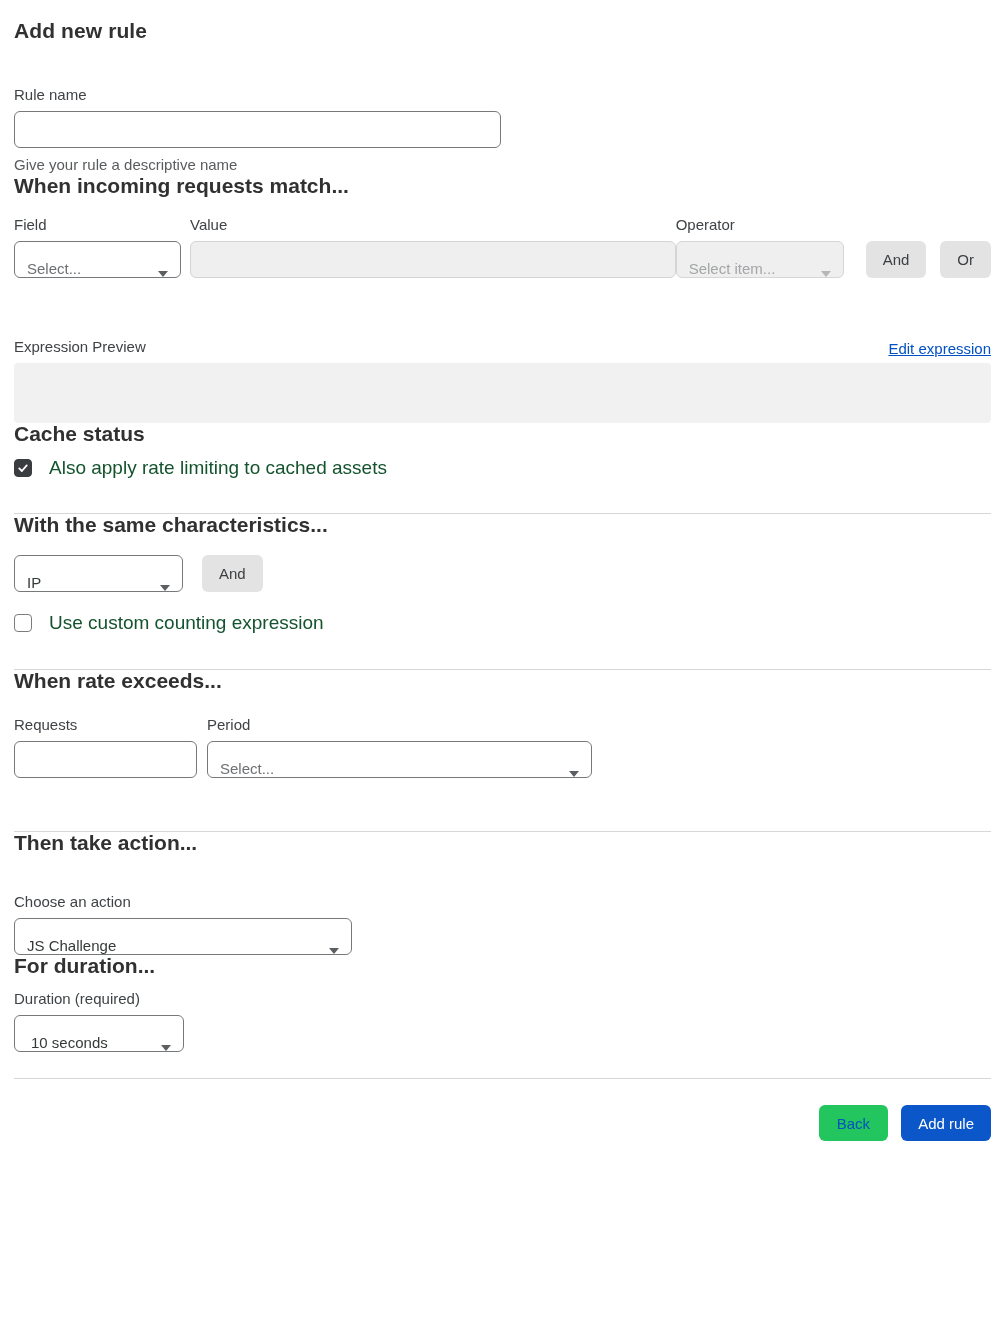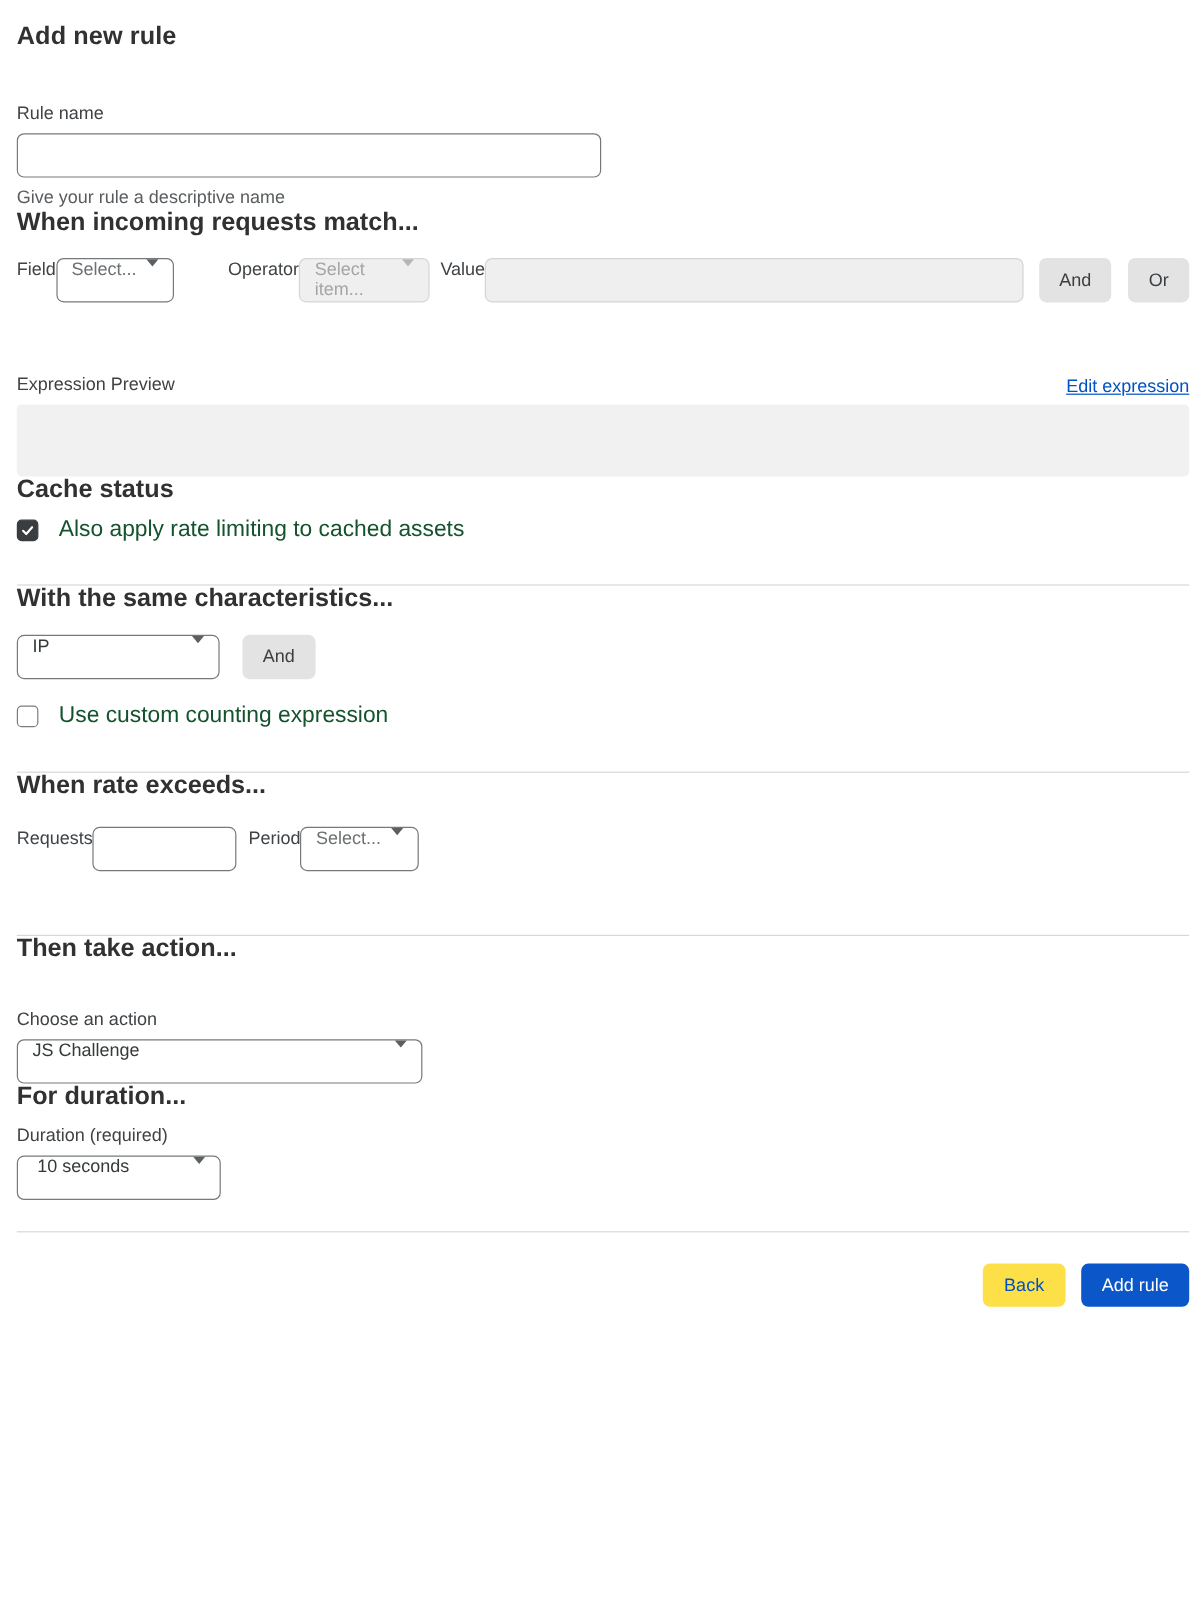--- a/index.html
+++ b/index.html
@@ -21,49 +21,49 @@
     width: 100%; height: 37px; border: 1px solid #76797b; border-radius: 6px;
     padding: 0 12px; font-size: 15px; color: #36393a; background: #fff; outline: none;
     font-family: inherit;
   }
   input.text-input:disabled, input.text-input.disabled {
     background: #efefef; border-color: #d4d4d4;
   }
 
   .select {
     height: 37px; border: 1px solid #76797b; border-radius: 6px; background: #fff;
-    display: flex; align-items: flex-start; justify-content: space-between;
+    display: flex; align-items: flex-end; justify-content: space-between;
     padding: 0 12px; cursor: pointer;
   }
   .select .select-value { font-size: 15px; color: #36393a; }
   .select .select-value.placeholder { color: #6d7072; }
   .chevron {
     width: 0; height: 0; flex: none; margin-left: 8px;
     border-left: 5px solid transparent; border-right: 5px solid transparent;
     border-top: 6px solid #5c5f61;
   }
   .select.disabled { background: #efefef; border-color: #d6d6d6; cursor: default; }
   .select.disabled .select-value { color: #a3a5a6; }
   .select.disabled .chevron { border-top-color: #b4b6b7; }
 
   .btn-gray {
     background: #e3e3e3; color: #3c3f41; border: none; border-radius: 6px;
     height: 37px; padding: 0 17px; font-size: 15px; font-family: inherit; cursor: pointer;
   }
   .btn-back {
-    background: #fde047; color: #0051c3; border: none; border-radius: 6px;
+    background: #22c55e; color: #0051c3; border: none; border-radius: 6px;
     height: 36px; padding: 0 18px; font-size: 15px; font-family: inherit; cursor: pointer;
   }
   .btn-primary {
     background: #0b57c9; color: #fff; border: none; border-radius: 6px;
     height: 36px; padding: 0 17px; font-size: 15px; font-family: inherit; cursor: pointer;
   }
 
   .row { display: flex; }
-  .col { display: flex; }
+  .col { display: flex; flex-direction: column; }
 
   .match-row { margin-top: 18px; align-items: flex-end; }
   .col-field { width: 167px; margin-right: 9px; }
   .col-operator { width: 168px; margin-right: 9px; }
   .col-value { flex: 1 1 auto; }
   .match-row .btn-gray { margin-left: 13px; flex: none; }
   .match-row .btn-or { margin-left: 14px; }
 
   .expr-header { display: flex; justify-content: space-between; align-items: flex-end; margin-top: 59px; }
   .expr-label { font-size: 15px; color: #3f4346; line-height: 20px; }
@@ -128,30 +128,30 @@
   <h2 class="section-heading mt-section1">When incoming requests match...</h2>
 
   <div class="row match-row">
     <div class="col col-field">
       <label class="field-label">Field</label>
       <div class="select">
         <span class="select-value placeholder">Select...</span>
         <span class="chevron"></span>
       </div>
     </div>
+    <div class="col col-value">
+      <label class="field-label">Value</label>
+      <input class="text-input disabled" type="text" disabled="" value="" style="">
+    </div>
     <div class="col col-operator">
       <label class="field-label">Operator</label>
       <div class="select disabled">
         <span class="select-value">Select item...</span>
         <span class="chevron"></span>
       </div>
-    </div>
-    <div class="col col-value">
-      <label class="field-label">Value</label>
-      <input class="text-input disabled" type="text" disabled="" value="" style="">
     </div>
     <button class="btn-gray">And</button>
     <button class="btn-gray btn-or">Or</button>
   </div>
 
   <div class="expr-header">
     <span class="expr-label">Expression Preview</span>
     <a class="link">Edit expression</a>
   </div>
   <div class="expr-box"></div>

